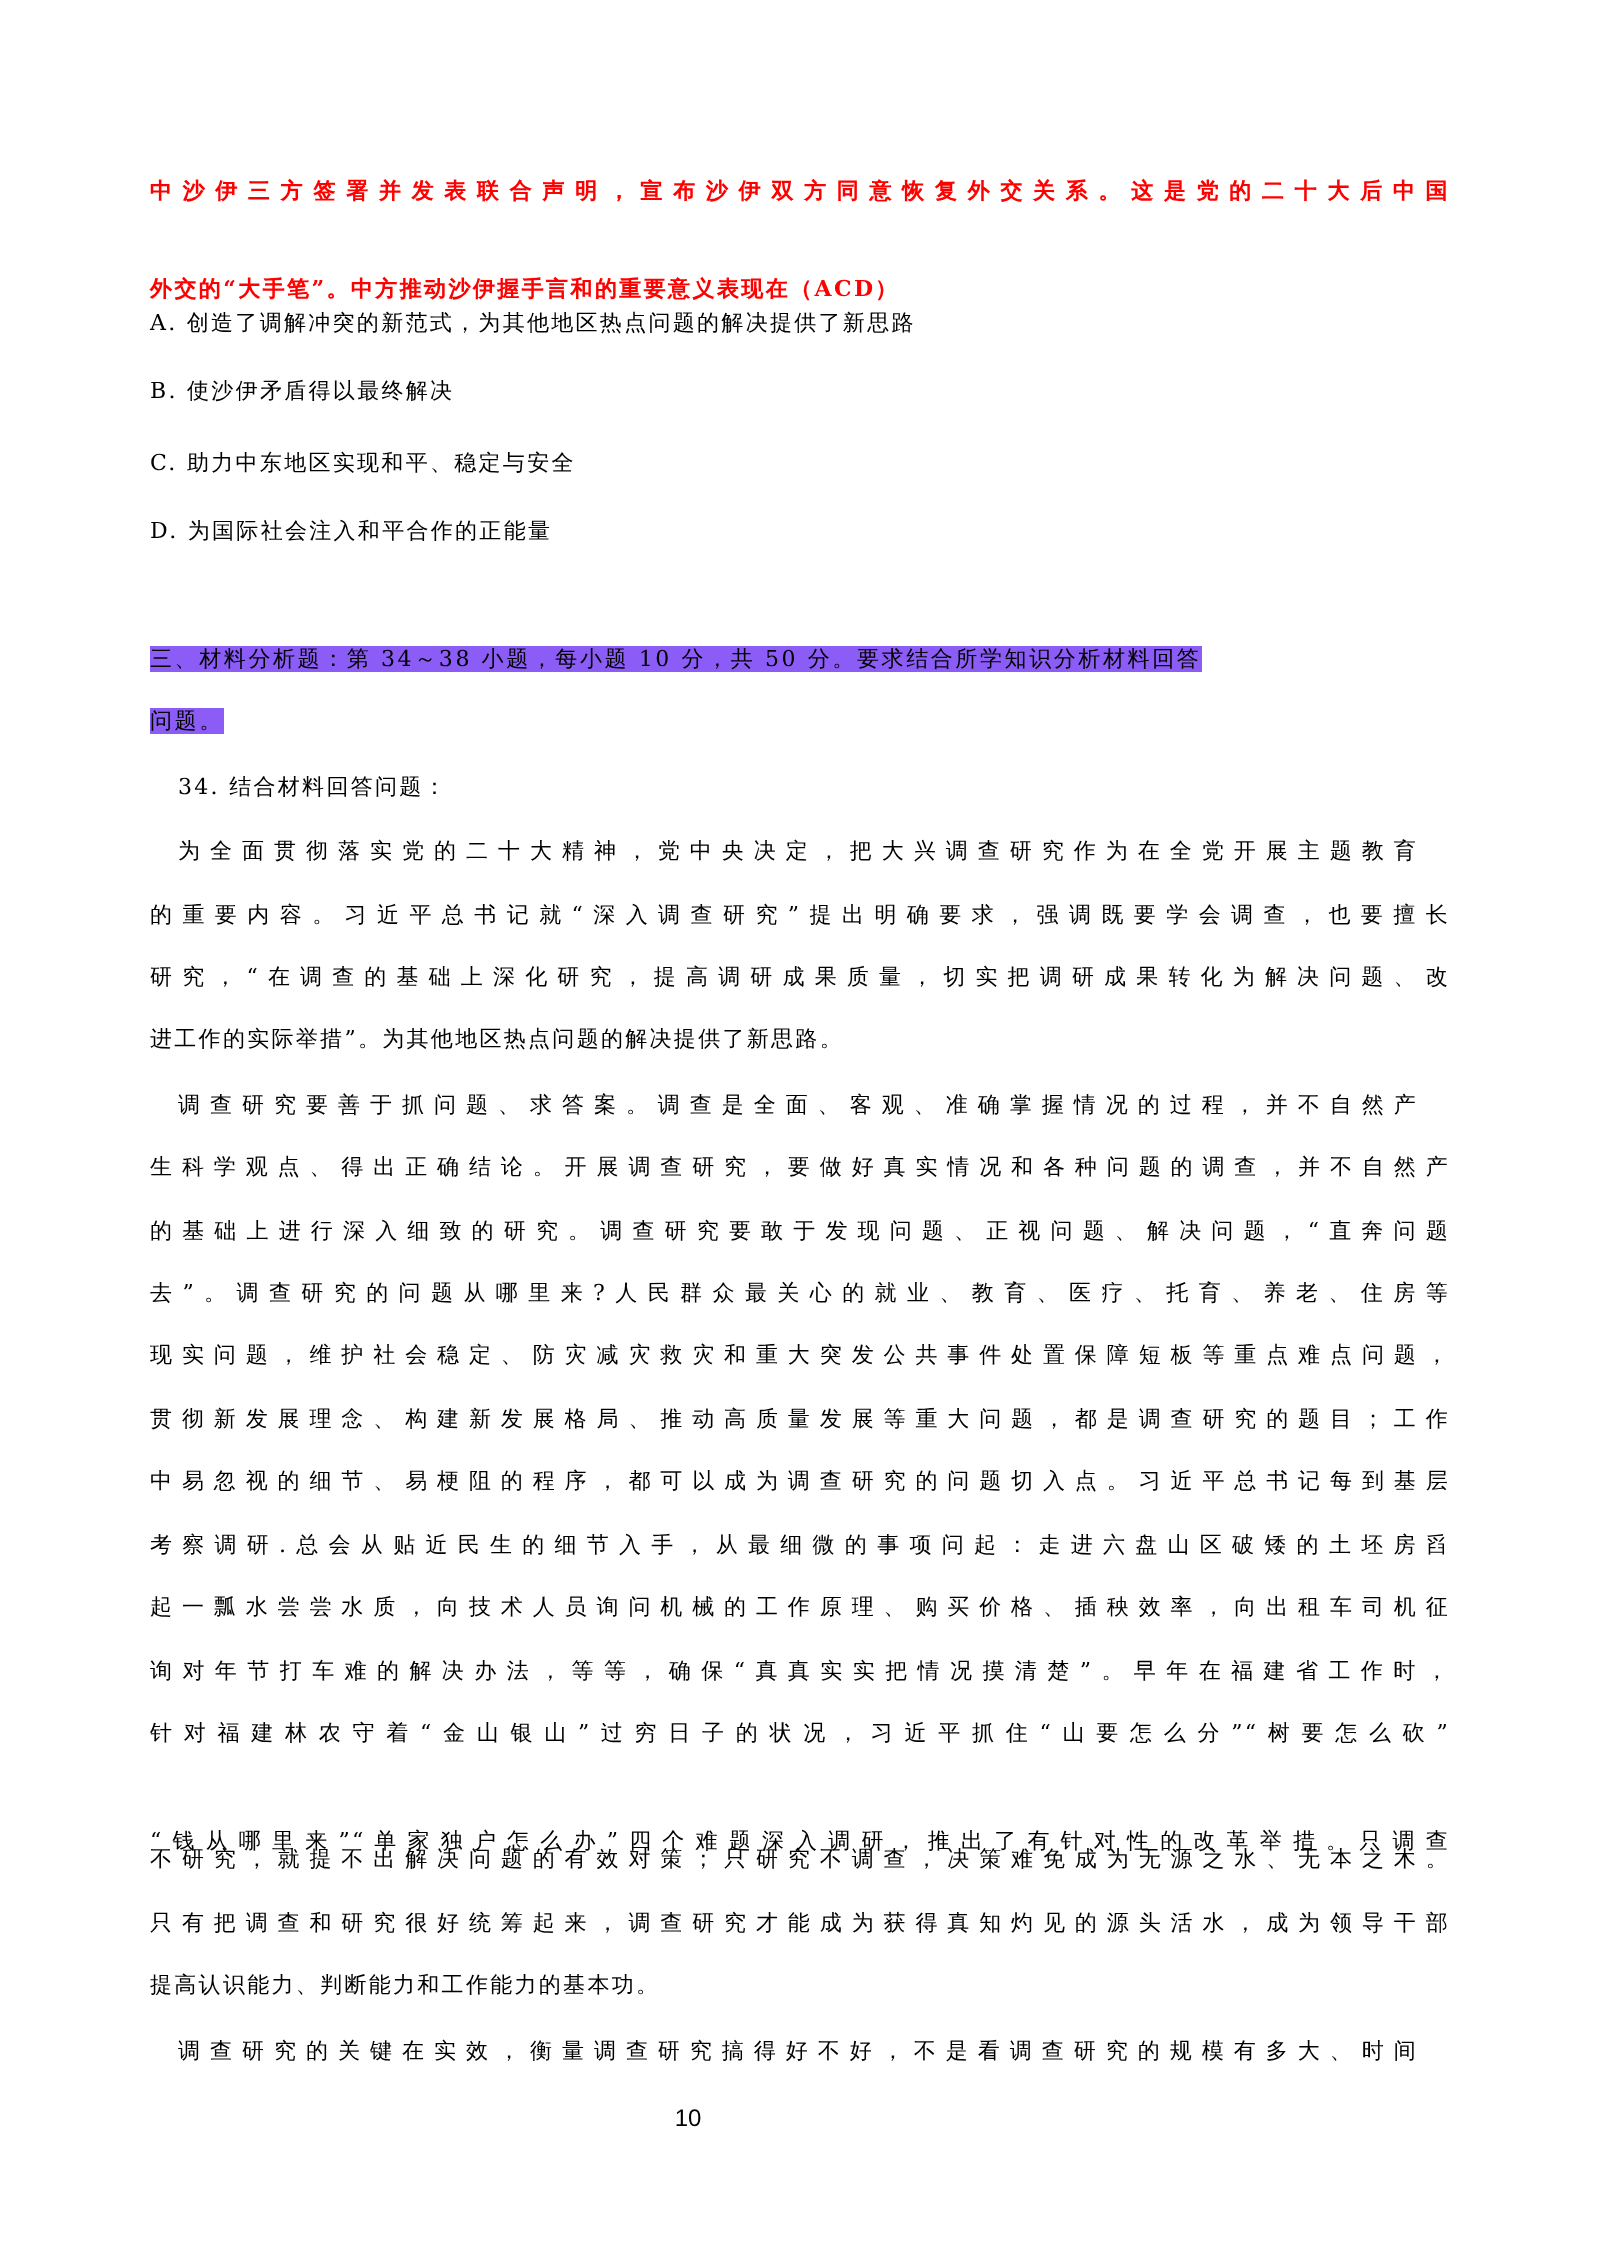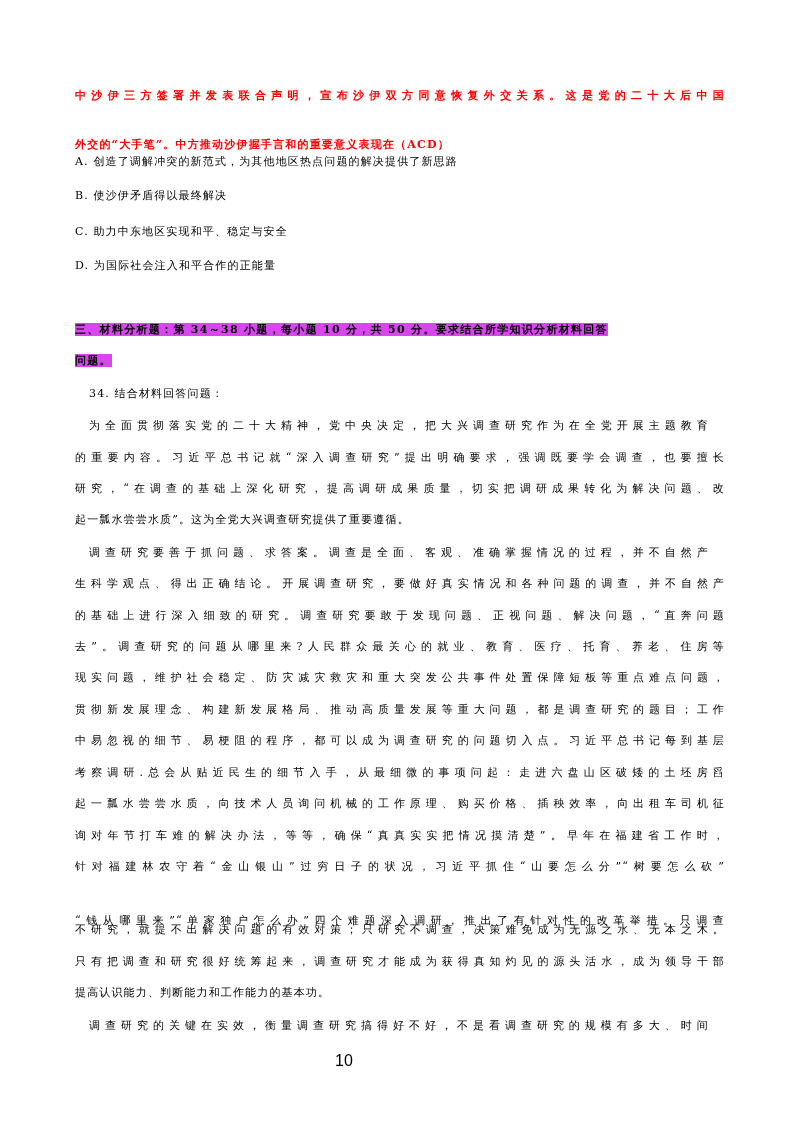--- a/index.html
+++ b/index.html
@@ -3,24 +3,24 @@
   <meta charset="utf-8">
   <style>
     html, body { margin: 0; padding: 0; background: #ffffff; }
     body { width: 800px; height: 1132px; position: relative; overflow: hidden;
       font-family: "DejaVu Serif", "Liberation Serif", serif; color: #000; }
     .page { position: absolute; left: 0; top: 0; width: 800px; height: 1132px; background: #fff; }
     .line { position: absolute; left: 75px; width: 650px; font-size: 11px; line-height: 20px;
       white-space: nowrap; letter-spacing: 1.15px; }
     .justify { text-align: justify; text-align-last: justify; }
     .red { color: #ff0000; font-weight: bold; letter-spacing: 1.2px; }
-    .hl { background: #d946ef; font-weight: bold; letter-spacing: 1.3px; }
+    .hl { background: #8b5cf6; font-weight: normal; letter-spacing: 1.3px; }
     .indent { left: 89px; width: 620px; }
     .pagenum { position: absolute; left: 0; width: 688px; top: 1032px; text-align: center;
-      font-family: "Liberation Sans", sans-serif; font-size: 16px; }
+      font-family: "Liberation Sans", sans-serif; font-size: 12px; }
   </style>
 </head>
 <body>
 
 <div class="page">
 
   <div class="line red justify" style="top:86px;">中沙伊三方签署并发表联合声明，宣布沙伊双方同意恢复外交关系。这是党的二十大后中国</div>
   <div class="line red" style="top:135px;">外交的“大手笔”。中方推动沙伊握手言和的重要意义表现在（ACD）</div>
 
   <div class="line" style="top:152px;">A. 创造了调解冲突的新范式，为其他地区热点问题的解决提供了新思路</div>
@@ -33,21 +33,21 @@
   </div>
   <div class="line" style="top:351px;">
     <span class="hl">问题。</span>
   </div>
 
   <div class="line indent" style="top:384px;">34. 结合材料回答问题：</div>
 
   <div class="line indent justify" style="top:416px;">为全面贯彻落实党的二十大精神，党中央决定，把大兴调查研究作为在全党开展主题教育</div>
   <div class="line justify" style="top:448px;">的重要内容。习近平总书记就“深入调查研究”提出明确要求，强调既要学会调查，也要擅长</div>
   <div class="line justify" style="top:479px;">研究，“在调查的基础上深化研究，提高调研成果质量，切实把调研成果转化为解决问题、改</div>
-  <div class="line" style="top:510px;">起一瓢水尝尝水质”。这为全党大兴调查研究提供了重要遵循。</div>
+  <div class="line" style="top:510px;">进工作的实际举措”。为其他地区热点问题的解决提供了新思路。</div>
 
   <div class="line indent justify" style="top:543px;">调查研究要善于抓问题、求答案。调查是全面、客观、准确掌握情况的过程，并不自然产</div>
   <div class="line justify" style="top:574px;">生科学观点、得出正确结论。开展调查研究，要做好真实情况和各种问题的调查，并不自然产</div>
   <div class="line justify" style="top:606px;">的基础上进行深入细致的研究。调查研究要敢于发现问题、正视问题、解决问题，“直奔问题</div>
   <div class="line justify" style="top:637px;">去”。调查研究的问题从哪里来?人民群众最关心的就业、教育、医疗、托育、养老、住房等</div>
   <div class="line justify" style="top:668px;">现实问题，维护社会稳定、防灾减灾救灾和重大突发公共事件处置保障短板等重点难点问题，</div>
   <div class="line justify" style="top:700px;">贯彻新发展理念、构建新发展格局、推动高质量发展等重大问题，都是调查研究的题目；工作</div>
   <div class="line justify" style="top:731px;">中易忽视的细节、易梗阻的程序，都可以成为调查研究的问题切入点。习近平总书记每到基层</div>
   <div class="line justify" style="top:763px;">考察调研.总会从贴近民生的细节入手，从最细微的事项问起：走进六盘山区破矮的土坯房舀</div>
   <div class="line justify" style="top:794px;">起一瓢水尝尝水质，向技术人员询问机械的工作原理、购买价格、插秧效率，向出租车司机征</div>

